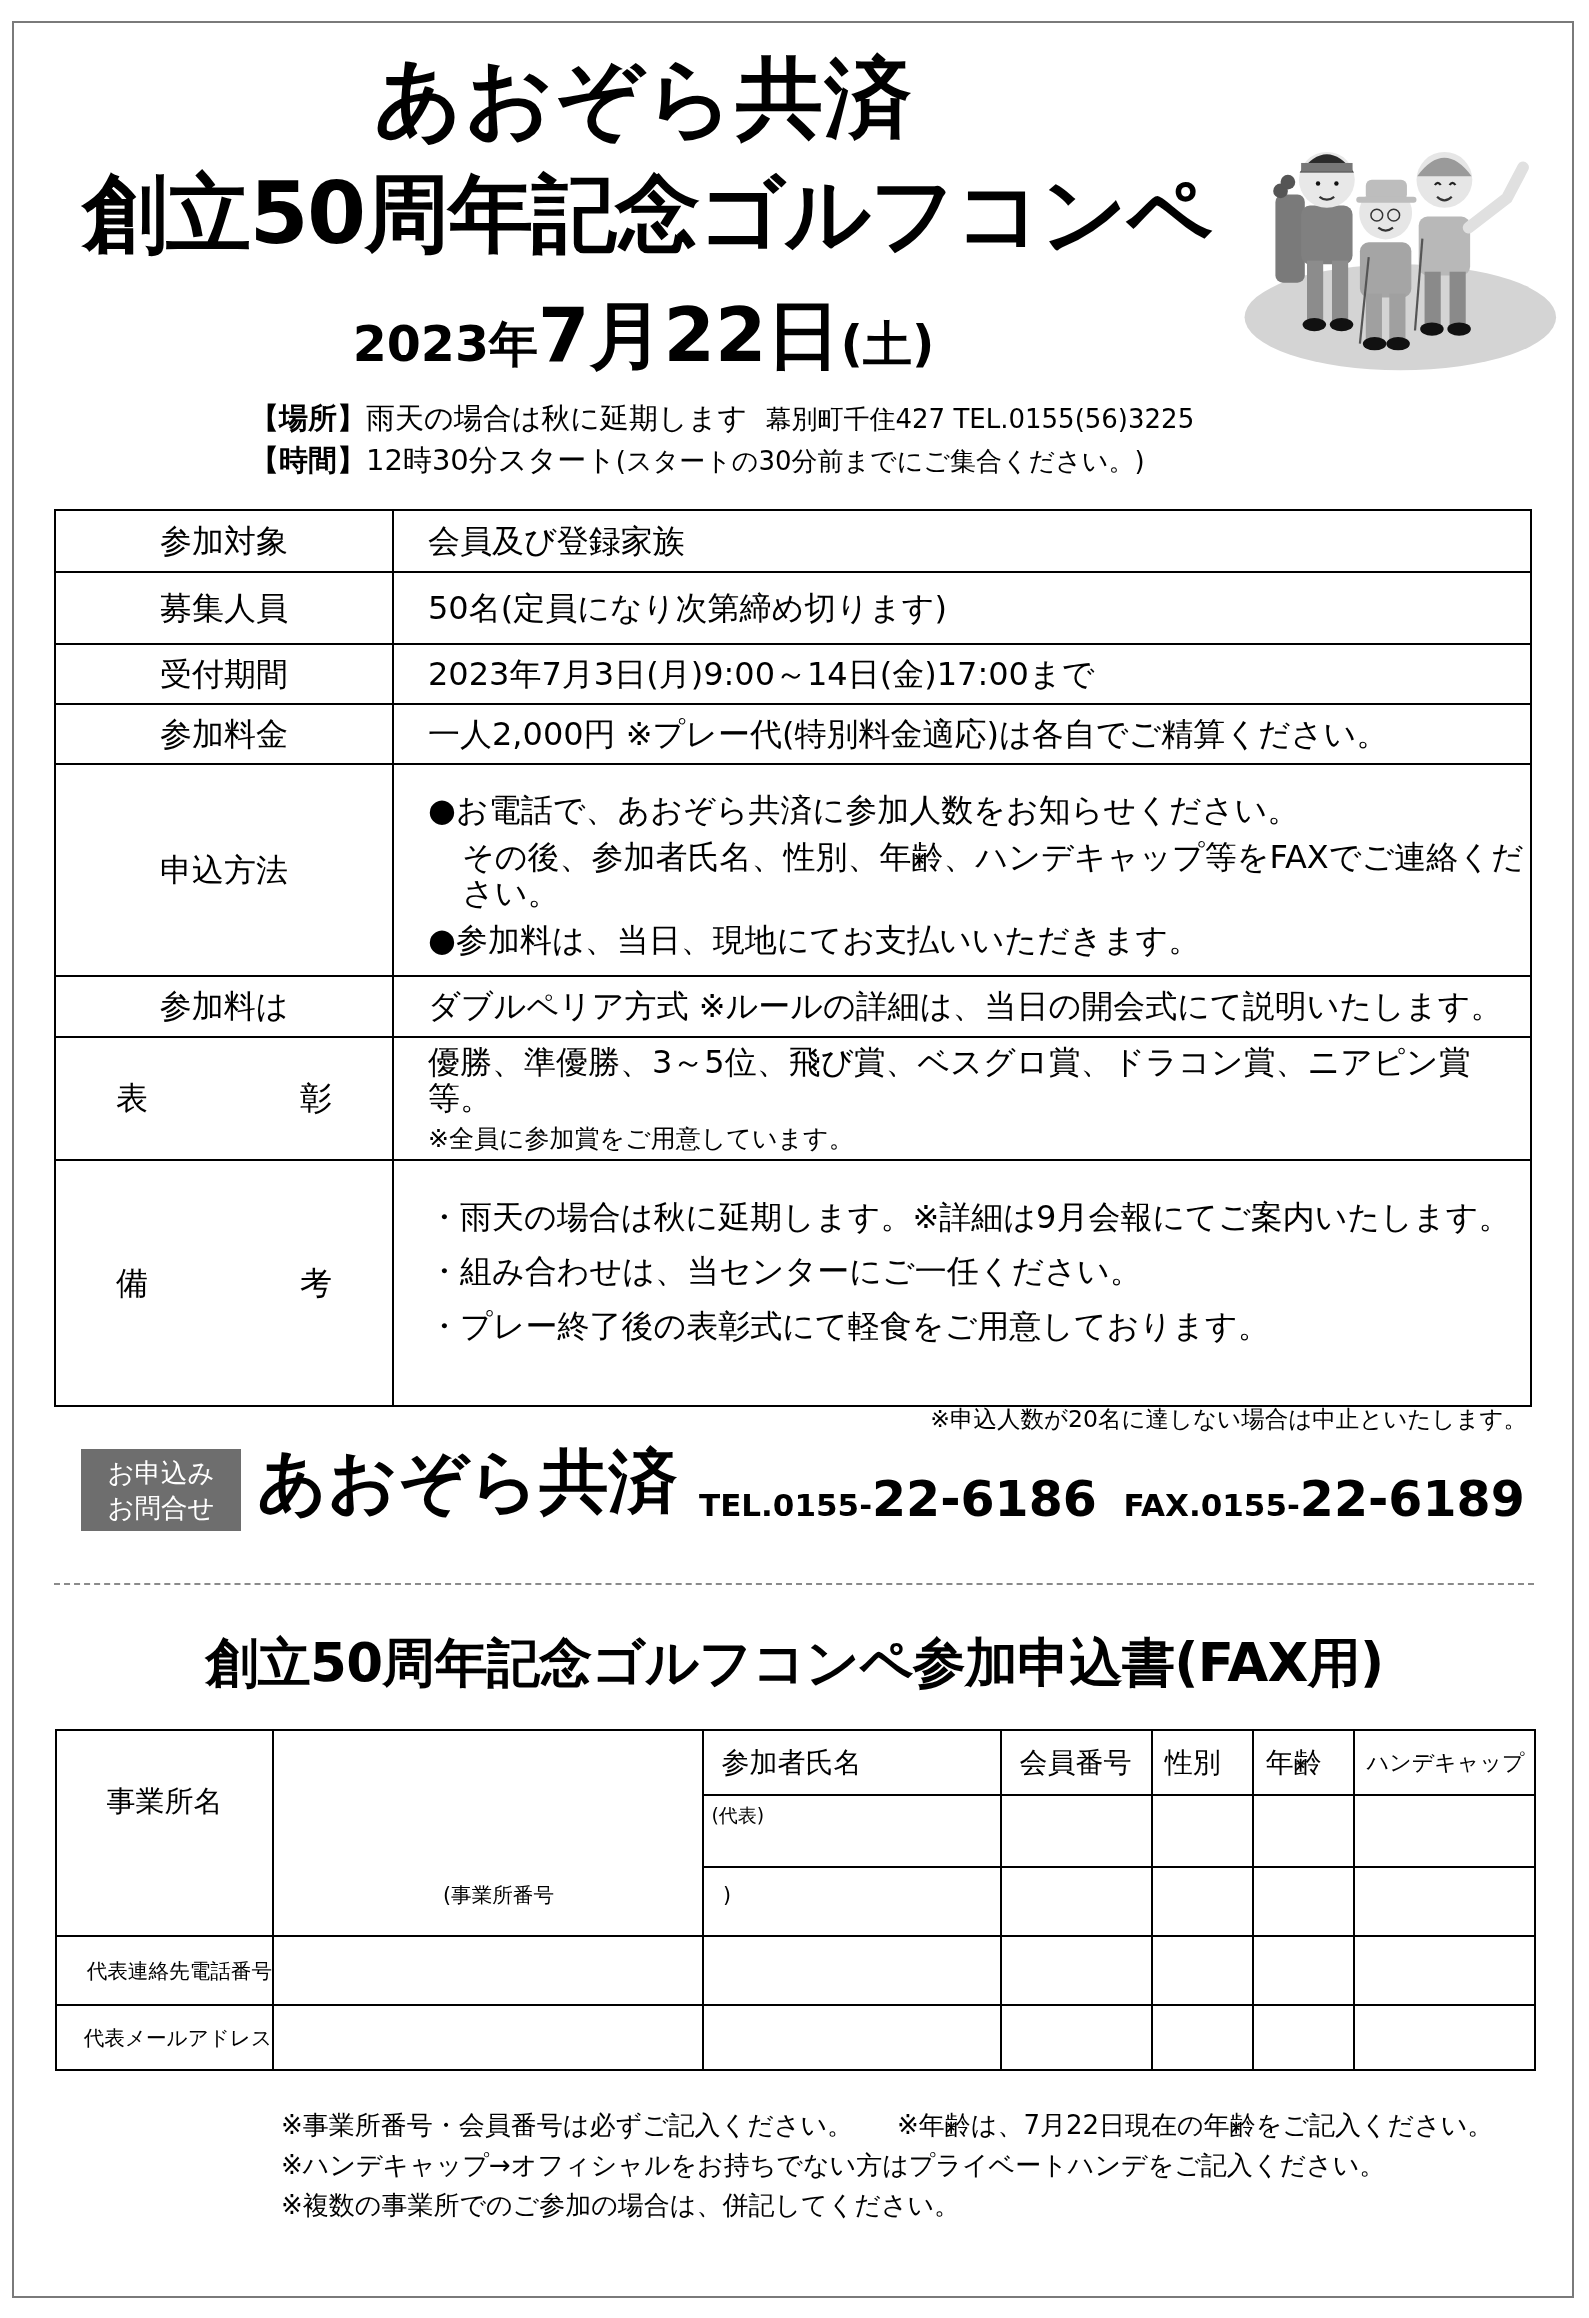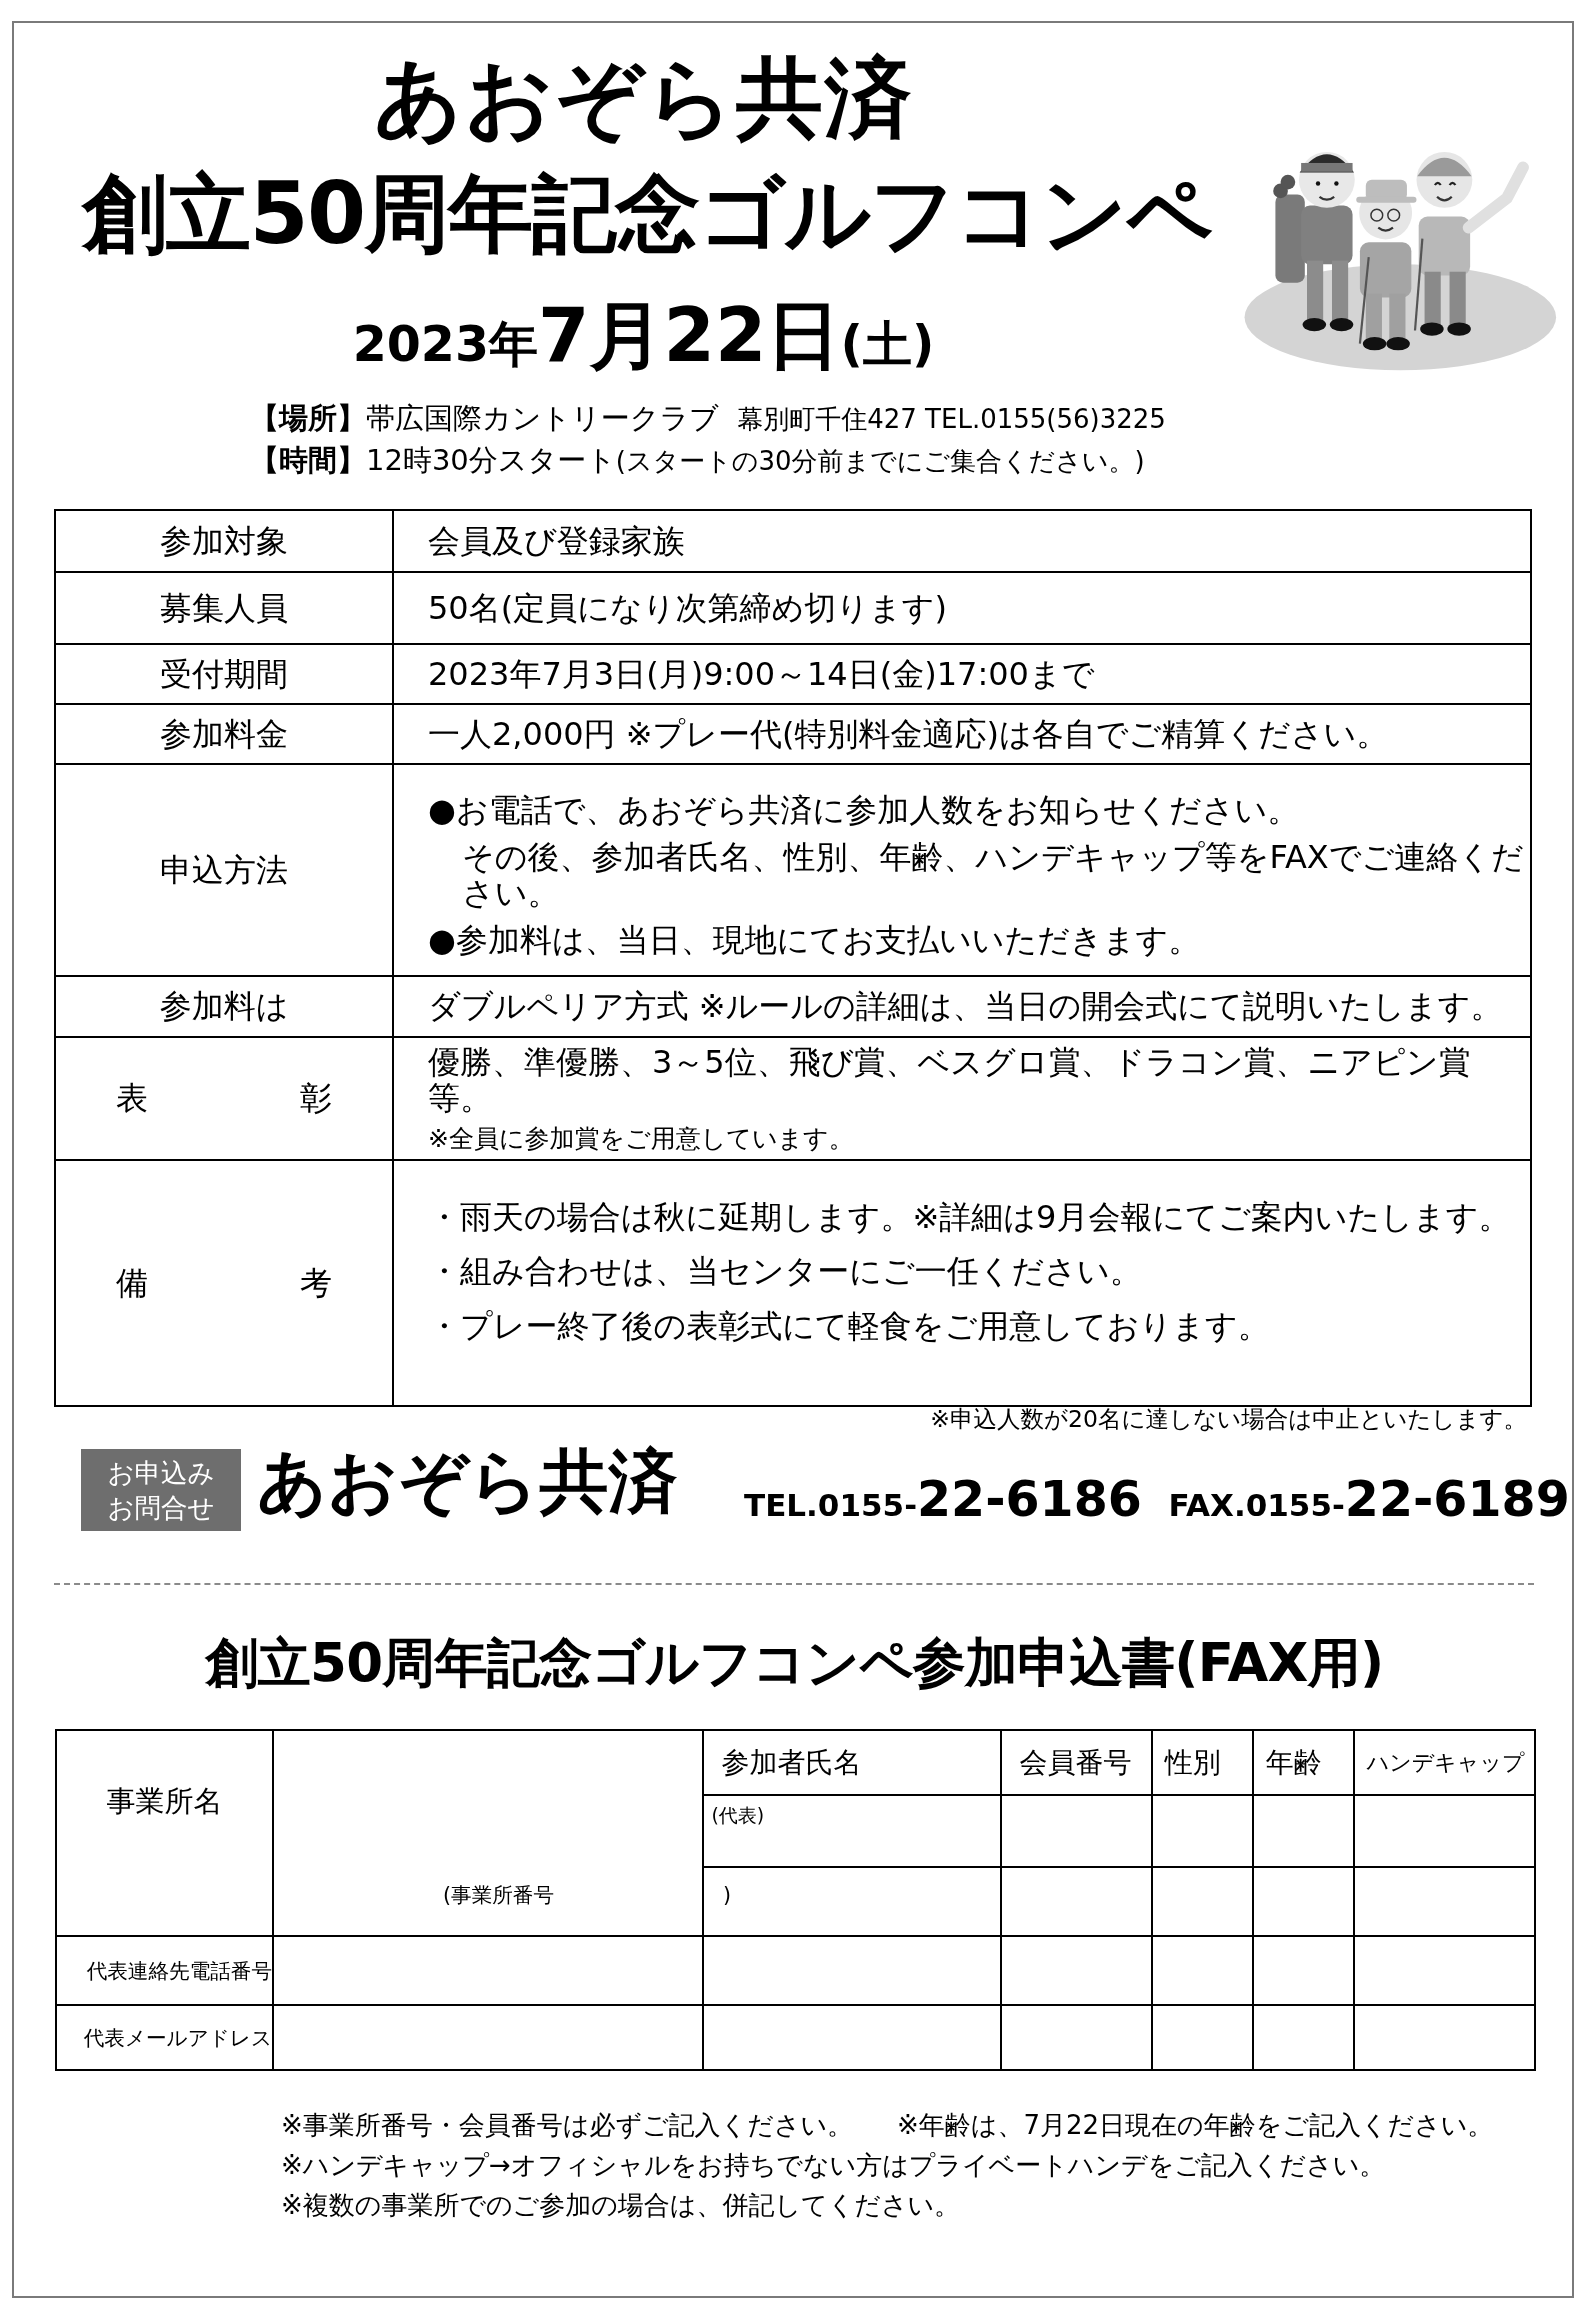--- a/index.html
+++ b/index.html
@@ -59,21 +59,21 @@
   .contact-label {
     left: 81px; top: 1449px; width: 160px; height: 82px; background: #6e6e6e;
     color: #fff; font-size: 26.5px; line-height: 35px; text-align: center;
     display: flex; flex-direction: column; justify-content: center;
   }
   .contact-org {
     left: 257px; top: 1447px; font-size: 69px; font-weight: bold; line-height: 1;
     white-space: nowrap;
   }
   .contact-phones {
-    left: 699px; top: 1475px; white-space: nowrap; font-weight: bold; line-height: 1; margin-left: 45px;
+    left: 699px; top: 1475px; white-space: nowrap; font-weight: bold; line-height: 1;
   }
   .contact-phones .pre { font-size: 31px; }
   .contact-phones .num { font-size: 49px; }
   .contact-phones .gap { display: inline-block; width: 26.5px; }
 
   .cut-line {
     left: 54px; top: 1583px; width: 1480px; height: 0;
     border-top: 2.9px dashed #8a8a8a;
   }
   .form-title {
@@ -109,21 +109,21 @@
 
 <div class="page-frame"></div>
 
 <div class="abs title1">あおぞら共済</div>
 <div class="abs title2">創立50周年記念ゴルフコンペ</div>
 <div class="abs date-line">
   <span class="sm">2023年</span><span class="lg">7月</span><span class="lg">22日</span><span class="sm">(土)</span>
 </div>
 
 <div class="abs info-line" style="top:404px;">
-  <span class="br">【場所】</span><span>帯広国際カントリークラブ</span>&nbsp;&nbsp;<span class="small">幕別町千住427 TEL.0155(56)3225</span>
+  <span class="br">【場所】</span><span>雨天の場合は秋に延期します</span>&nbsp;&nbsp;<span class="small">幕別町千住427 TEL.0155(56)3225</span>
 </div>
 <div class="abs info-line" style="top:446px;">
   <span class="br">【時間】</span><span>12時30分スタート</span><span class="small">(スタートの30分前までにご集合ください。)</span>
 </div>
 
 <div class="abs illus">
   <svg width="338" height="272" viewBox="0 0 460 370">
     <ellipse cx="225" cy="282" rx="212" ry="72" fill="#d4d4d4"></ellipse>
 
     <rect x="55" y="115" width="40" height="120" rx="10" fill="#7a7a7a"></rect>

